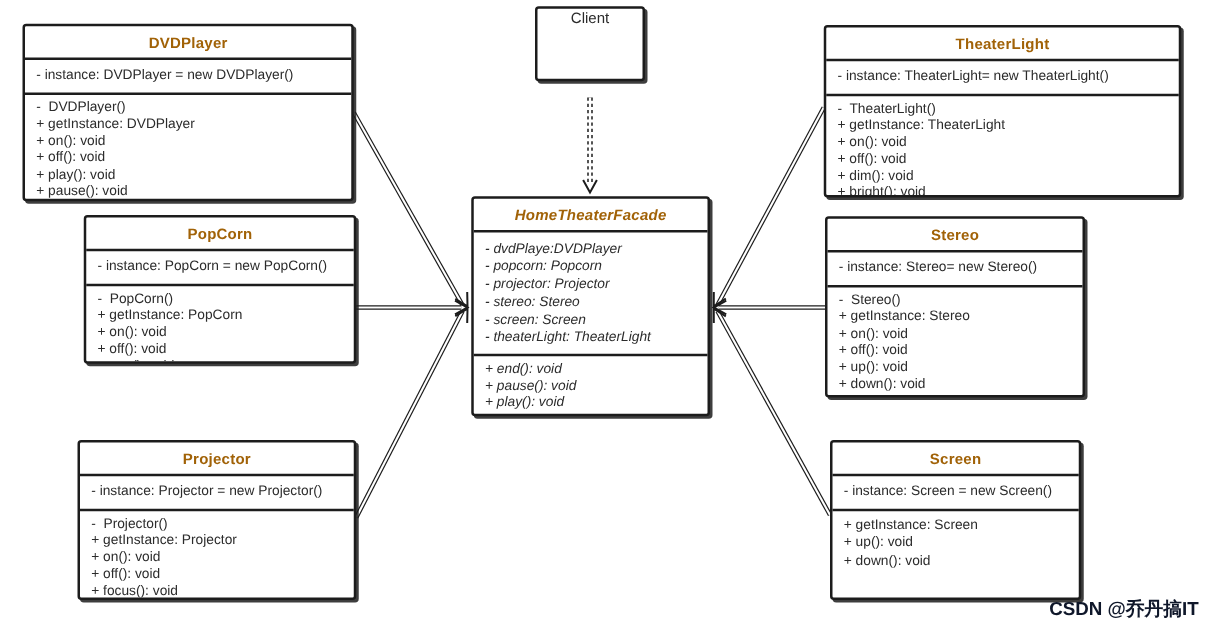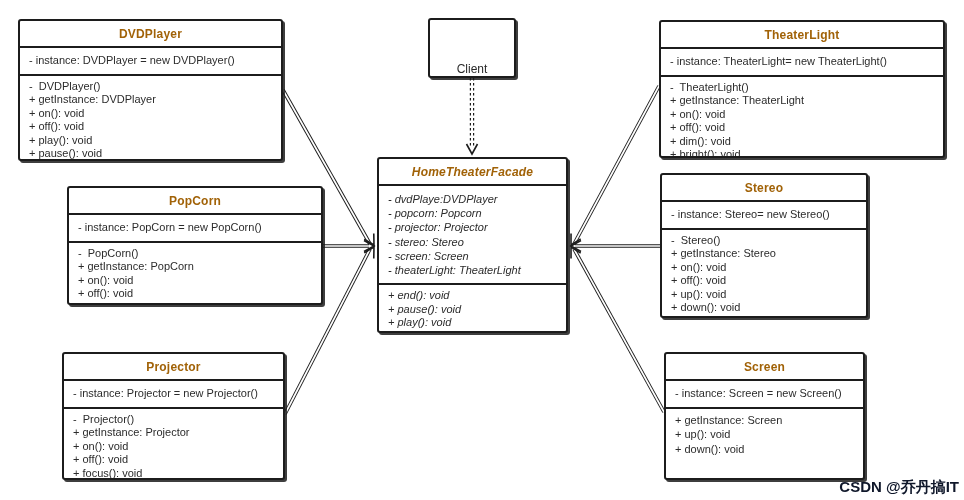--- a/index.html
+++ b/index.html
@@ -25,31 +25,31 @@
   .uml-attrs{
     flex:0 0 auto;padding:6px 9px;border-bottom:2px solid #1c1c1c;
     font-size:11px;line-height:13.5px;
   }
   .uml-methods{
     flex:1 1 auto;padding:4px 9px;font-size:11px;line-height:13.6px;overflow:hidden;
   }
   .uml-line{white-space:pre;}
   
   #box-dvdplayer   {left:18px; top:19px; width:265px;height:142px;}
-  #box-popcorn     {left:67px; top:186px;width:256px;height:119px;justify-content:space-between;}
+  #box-popcorn     {left:67px; top:172px;width:218px;height:119px;justify-content:space-between;}
   #box-projector   {left:62px; top:352px;width:223px;height:128px;}
   #box-facade      {left:377px;top:157px;width:191px;height:176px;font-style:italic;}
   #box-facade .uml-attrs{line-height:14.2px;}
   #box-theaterlight{left:659px;top:20px; width:286px;height:138px;}
   #box-stereo      {left:660px;top:173px;width:208px;height:145px;}
   #box-screen      {left:664px;top:352px;width:201px;height:128px;}
   #box-screen .uml-methods{line-height:14.5px;}
   #box-client{
-    left:428px;top:18px;width:88px;height:60px;
-    align-items:flex-end;justify-content:center;flex-direction:row;
+    left:428px;top:5px;width:88px;height:60px;
+    align-items:flex-start;justify-content:center;flex-direction:row;
     font-size:12px;color:#2b2b2b;
   }
   .watermark{
     position:absolute;right:5px;bottom:3px;z-index:3;
     font-size:15px;font-weight:bold;color:#0f172a;
     text-shadow:0 1px 0 #ffffff;
   }
 </style>
 </head>
 <body>

